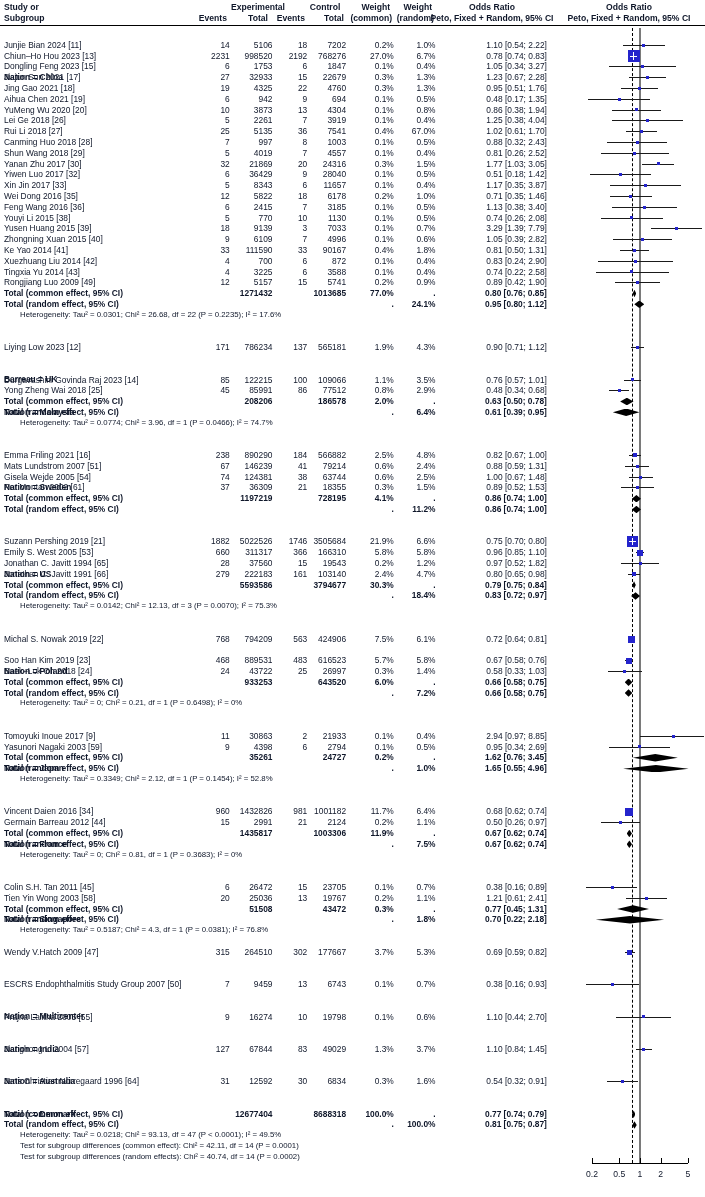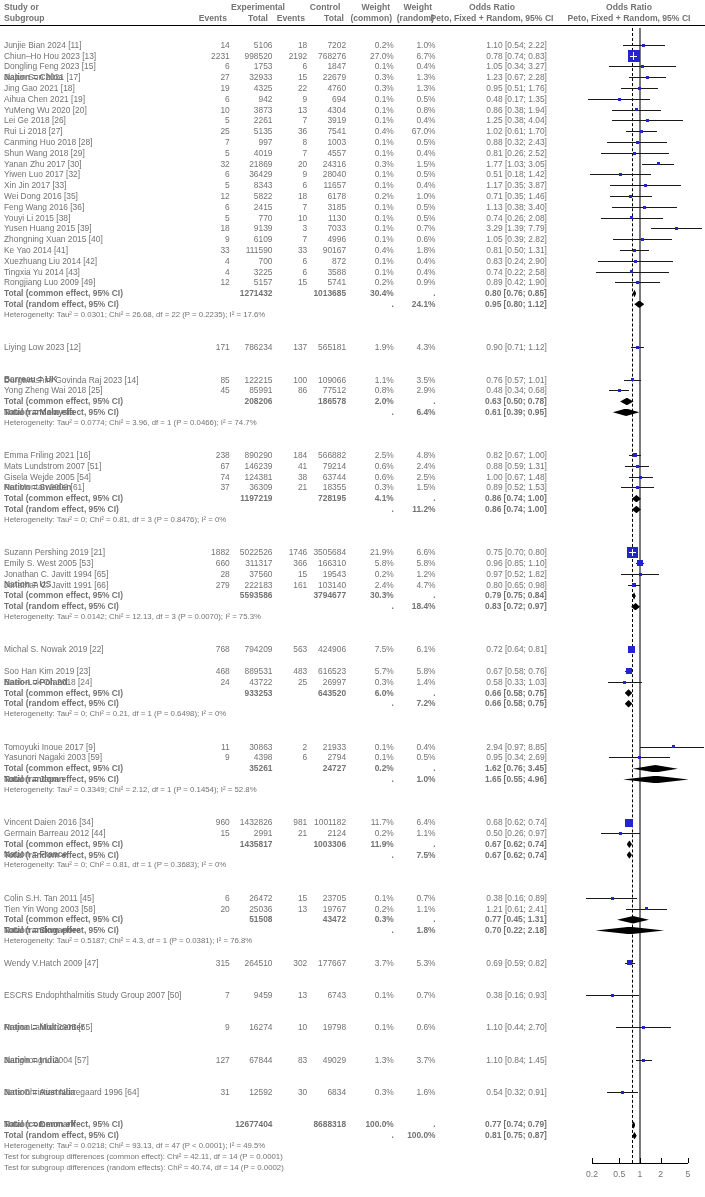--- a/index.html
+++ b/index.html
@@ -1,42 +1,42 @@
 <!DOCTYPE html>
 <html><head>
 <meta charset="utf-8">
 <style>
   html,body{margin:0;padding:0;background:#ffffff;}
   #figure{
     position:relative;
     width:705px;height:1197px;
     background:#ffffff;
     font-family:"Liberation Sans", sans-serif;
-    color:#737373;
+    color:#0f172a;
     overflow:hidden;
   }
   .hdr{position:absolute;font-size:8.6px;font-weight:bold;white-space:nowrap;line-height:10px;}
   .hdr.center{transform:translateX(-50%);}
   #header-rule{position:absolute;left:0;top:25px;width:705px;height:1.4px;background:#000;}
   #rows{position:absolute;left:0;top:29px;width:705px;}
   .row{display:flex;height:10.8px;line-height:10.8px;font-size:8.4px;white-space:nowrap;}
   .row span{display:block;overflow:visible;}
   .c-study{width:196px;padding-left:4px;text-align:left;}
   .c-ee{width:31px;text-align:right;}
   .c-te{width:43px;text-align:right;}
   .c-ec{width:35px;text-align:right;}
   .c-tc{width:39px;text-align:right;}
   .c-wc{width:48px;text-align:right;}
   .c-wr{width:42px;text-align:right;}
   .c-or{width:112px;text-align:right;}
   .c-plot{width:157px;margin-left:2px;position:relative;}
   .bold .c-study,.bold .c-te,.bold .c-tc,.bold .c-wc,.bold .c-wr,.bold .c-or{font-weight:bold;}
   .grp .c-study{font-weight:bold;margin-top:43px;}
   .het-row{height:10.8px;line-height:10.8px;}
-  .het{font-size:7.8px;padding-left:4px;}
+  .het{font-size:7.8px;padding-left:20px;}
   .ci{position:absolute;height:1px;background:#1a1a1a;top:5px;}
   .sq{position:absolute;background:#2424cc;}
   .sq .plus-h{position:absolute;left:18%;right:18%;top:50%;height:1px;margin-top:-0.5px;background:#fff;}
   .sq .plus-v{position:absolute;top:18%;bottom:18%;left:50%;width:1px;margin-left:-0.5px;background:#fff;}
   .dia{position:absolute;background:#000;clip-path:polygon(0 50%,50% 0,100% 50%,50% 100%);}
   .vline{position:absolute;top:28px;height:1135px;}
   #ref-line{width:1.6px;background:#7a7a7a;}
   #dash-line{width:0;border-left:1px dashed #000;}
   #x-axis-line{position:absolute;height:1.2px;background:#000;top:1163px;}
   .tick{position:absolute;width:1.2px;height:5px;background:#000;top:1158px;}
@@ -397,21 +397,21 @@
           <div class="ci" style="left: 66.1px; width: 45px;"></div>
           <div class="sq" style="height: 3px; width: 3px; left: 87px; top: 3.9px;"></div>
         </span>
       </div>
       <div class="row bold">
         <span class="c-study">Total (common effect, 95% CI)</span>
         <span class="c-ee"></span>
         <span class="c-te">1271432</span>
         <span class="c-ec"></span>
         <span class="c-tc">1013685</span>
-        <span class="c-wc">30.4%</span>
+        <span class="c-wc">77.0%</span>
         <span class="c-wr">.</span>
         <span class="c-or">0.80 [0.76; 0.85]</span>
         <span class="c-plot">
           <div class="dia" style="left: 83.8px; width: 3.5px; height: 7.5px; top: 1.7px;"></div>
         </span>
       </div>
       <div class="row bold">
         <span class="c-study">Total (random effect, 95% CI)</span>
         <span class="c-ee"></span>
         <span class="c-te"></span>
@@ -584,23 +584,20 @@
         <span class="c-ee"></span>
         <span class="c-te"></span>
         <span class="c-ec"></span>
         <span class="c-tc"></span>
         <span class="c-wc">.</span>
         <span class="c-wr">11.2%</span>
         <span class="c-or">0.86 [0.74; 1.00]</span>
         <span class="c-plot">
           <div class="dia" style="left: 83px; width: 9px; height: 7.5px; top: 1.7px;"></div>
         </span>
-      </div>
-      <div class="row het-row">
-        <span class="het">Heterogeneity: Tau² = 0; Chi² = 0.81, df = 3 (P = 0.8476); I² = 0%</span>
       </div>
       <div class="row"></div>
       <div class="row grp">
         <span class="c-study">Nation = US</span>
       </div>
       <div class="row">
         <span class="c-study">Suzann Pershing 2019 [21]</span>
         <span class="c-ee">1882</span>
         <span class="c-te">5022526</span>
         <span class="c-ec">1746</span>

